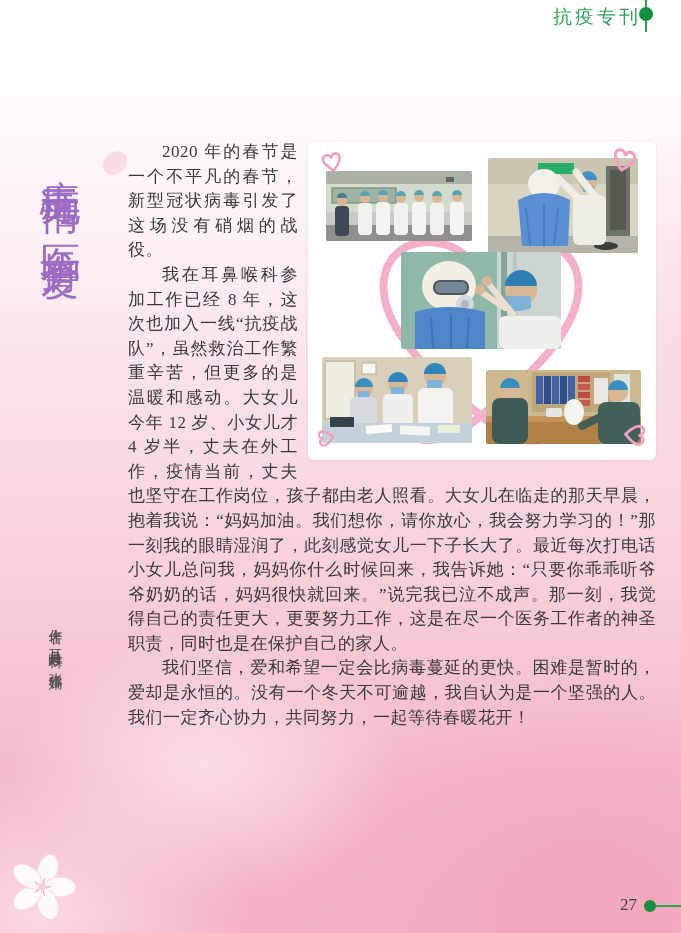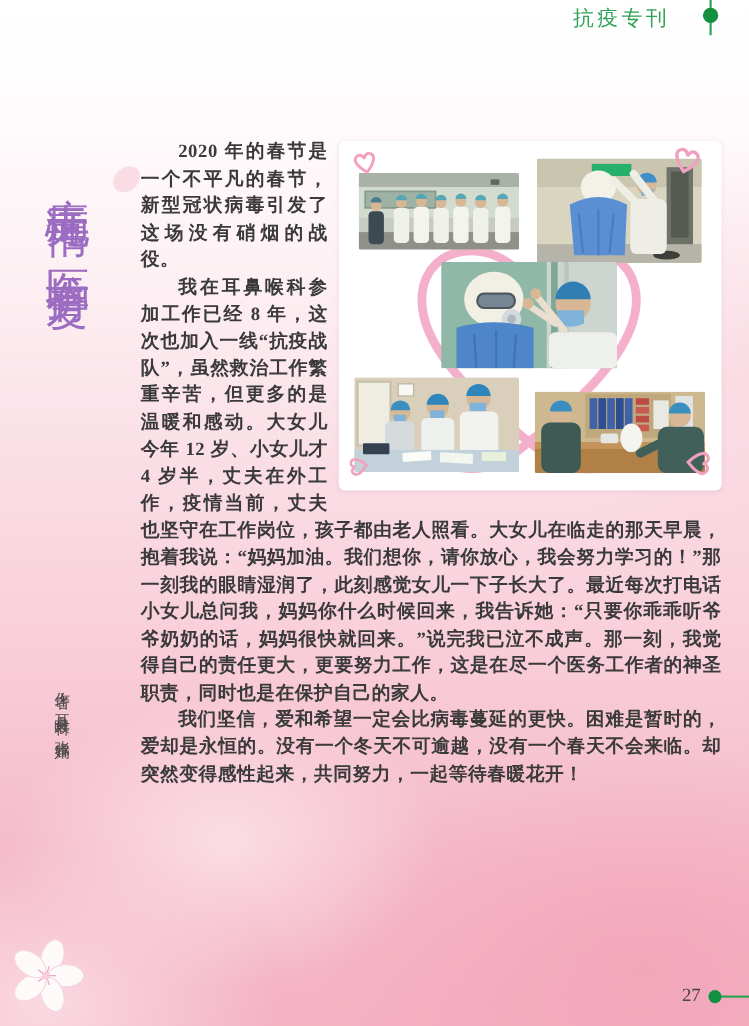--- a/index.html
+++ b/index.html
@@ -11,21 +11,21 @@
     background:
       radial-gradient(ellipse 300px 210px at 6% 98%, rgba(250,219,228,.95), rgba(250,219,228,0) 70%),
       radial-gradient(ellipse 420px 280px at 86% 94%, rgba(240,152,176,.50), rgba(240,152,176,0) 72%),
       radial-gradient(ellipse 280px 190px at 30% 82%, rgba(252,232,238,.75), rgba(252,232,238,0) 70%),
       radial-gradient(ellipse 240px 320px at 100% 38%, rgba(249,210,221,.55), rgba(249,210,221,0) 70%),
       linear-gradient(180deg,#ffffff 0%,#fffdfd 8%,#fdf1f4 26%,#fadde5 46%,#f8cbd7 66%,#f5bac9 84%,#f4b2c3 100%);
   }
 
   
   .issue-label{
-    position:absolute; top:4px; right:72px;
+    position:absolute; top:4px; right:40px;
     font-size:19px; letter-spacing:3px; color:#2fa355; font-weight:500;
   }
   .head-marker{ position:absolute; top:0; right:27px; width:16px; height:34px; }
   .head-marker .line{ position:absolute; left:7px; top:0; width:2px; height:32px; background:#2fa355; }
   .head-marker .dot{ position:absolute; left:1px; top:7px; width:14px; height:14px; border-radius:50%; background:#149140; }
 
   
   .v-title{
     position:absolute; left:34px; top:148px; height:440px;
     writing-mode:vertical-rl; text-orientation:upright;
@@ -33,24 +33,24 @@
   }
   .v-author{
     position:absolute; left:46px; top:618px; height:220px;
     writing-mode:vertical-rl; text-orientation:upright;
     font-family:"Liberation Serif", serif;
     font-size:14px; letter-spacing:2px; color:#4c4a4c;
   }
 
   
   .article{
-    position:absolute; left:128px; top:126px; width:528px;
+    position:absolute; left:128px; top:140px; width:528px;
     font-family:"Liberation Serif", serif;
     font-size:17px; line-height:24.6px; letter-spacing:.5px;
-    color:#3a3a3a; text-align:justify;font-weight:bold;
+    color:#3a3a3a; text-align:justify;
   }
   .article p{ margin:0; text-indent:2em; }
 
   
   .collage{
     float:right; position:relative; width:348px; height:318px;
     margin:2px 0 6px 10px; background:#ffffff; border-radius:6px;
     box-shadow:0 1px 4px rgba(180,120,140,.15);
   }
   .photo{ position:absolute; overflow:hidden; border-radius:2px; z-index:2; }
@@ -269,21 +269,21 @@
       <svg class="mini-heart" style="left:6px; top:286px;" width="24" height="20" viewBox="0 0 24 22">
         <path d="M12,19 C4,12 2,6 7,4 C10,3 12,6 12,8 C12,6 14,3 17,4 C22,6 20,12 12,19 Z" fill="none" stroke="#f2a0bf" stroke-width="2.6" transform="rotate(-100 12 11)"></path>
       </svg>
       <svg class="mini-heart" style="left:312px; top:280px;" width="30" height="26" viewBox="0 0 24 22">
         <path d="M12,19 C4,12 2,6 7,4 C10,3 12,6 12,8 C12,6 14,3 17,4 C22,6 20,12 12,19 Z" fill="none" stroke="#f2a0bf" stroke-width="2.4" transform="rotate(95 12 11)"></path>
       </svg>
     </figure>
 
     <p>2020 年的春节是一个不平凡的春节，新型冠状病毒引发了这场没有硝烟的战役。</p>
     <p>我在耳鼻喉科参加工作已经 8 年，这次也加入一线“抗疫战队”，虽然救治工作繁重辛苦，但更多的是温暖和感动。大女儿今年 12 岁、小女儿才 4 岁半，丈夫在外工作，疫情当前，丈夫也坚守在工作岗位，孩子都由老人照看。大女儿在临走的那天早晨，抱着我说：“妈妈加油。我们想你，请你放心，我会努力学习的！”那一刻我的眼睛湿润了，此刻感觉女儿一下子长大了。最近每次打电话小女儿总问我，妈妈你什么时候回来，我告诉她：“只要你乖乖听爷爷奶奶的话，妈妈很快就回来。”说完我已泣不成声。那一刻，我觉得自己的责任更大，更要努力工作，这是在尽一个医务工作者的神圣职责，同时也是在保护自己的家人。</p>
-    <p>我们坚信，爱和希望一定会比病毒蔓延的更快。困难是暂时的，爱却是永恒的。没有一个冬天不可逾越，没有一个春天不会来临。却突然变得感性起来，共同努力，一起等待春暖花开！</p>
+    <p>我们坚信，爱和希望一定会比病毒蔓延的更快。困难是暂时的，爱却是永恒的。没有一个冬天不可逾越，我自认为是一个坚强的人。我们一定齐心协力，共同努力，一起等待春暖花开！</p>
   </div>
 
   <div class="petal-faint"></div>
   <svg class="sakura" width="72" height="72" viewBox="0 0 72 72">
     <g transform="translate(36,36) rotate(18)">
       <g fill="#fdfaf9" stroke="#f6d6e0" stroke-width="1">
         <ellipse cx="0" cy="-18" rx="10" ry="16"></ellipse>
         <ellipse cx="0" cy="-18" rx="10" ry="16" transform="rotate(72)"></ellipse>
         <ellipse cx="0" cy="-18" rx="10" ry="16" transform="rotate(144)"></ellipse>
         <ellipse cx="0" cy="-18" rx="10" ry="16" transform="rotate(216)"></ellipse>

